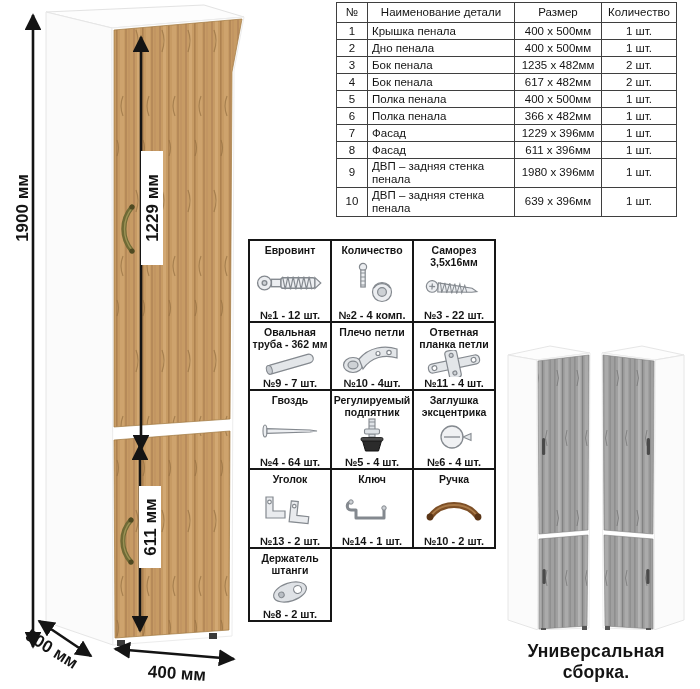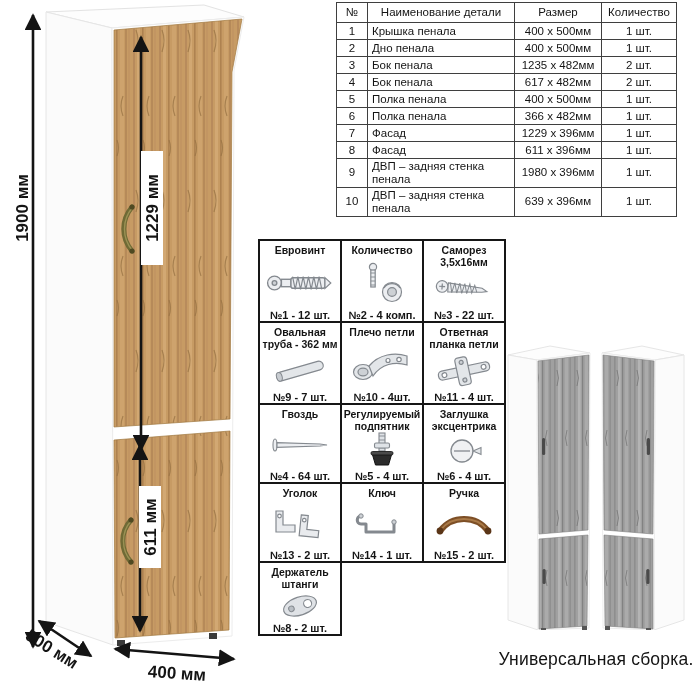--- a/index.html
+++ b/index.html
@@ -16,35 +16,35 @@
                font-size:11.5px;line-height:1.12;}
   #parts-table td,#parts-table th{border:1.5px solid #3f3f3f;padding:1px 4px;vertical-align:middle;}
   #parts-table th{font-weight:400;height:17px;text-align:center;}
   #parts-table td{height:14px;}
   .col-num{width:22px;text-align:center;}
   .col-name{width:138px;text-align:left;}
   .col-size{width:78px;text-align:center;}
   .col-qty{width:66px;text-align:center;}
 
   
-  #hw-grid{position:absolute;left:258px;top:239px;}
+  #hw-grid{position:absolute;left:248px;top:239px;}
   .hw-row{display:flex;}
   .hw-row + .hw-row{margin-top:-2px;}
   .hw-cell{width:84px;box-sizing:border-box;border:2px solid #161616;background:#fff;
            display:flex;flex-direction:column;align-items:center;}
   .hw-cell + .hw-cell{margin-left:-2px;}
-  .r1 .hw-cell{height:84px;} .r2 .hw-cell{height:84px;} .r3 .hw-cell{height:81px;}
+  .r1 .hw-cell{height:84px;} .r2 .hw-cell{height:70px;} .r3 .hw-cell{height:81px;}
   .r4 .hw-cell{height:81px;} .r5 .hw-cell{height:75px;}
   .hw-title{font-size:10.5px;font-weight:bold;text-align:center;line-height:1.15;padding:3px 1px 0;}
   .hw-icon{flex:1;display:flex;align-items:center;justify-content:center;width:100%;overflow:hidden;}
   .hw-count{font-size:11px;font-weight:bold;padding-bottom:0;white-space:nowrap;}
 
   
   #universal{position:absolute;left:492px;top:330px;width:208px;text-align:center;}
-  #universal-caption{margin-top:15px;font-size:17.5px;font-weight:normal;letter-spacing:.2px;}
+  #universal-caption{margin-top:7px;font-size:17.5px;font-weight:bold;letter-spacing:.2px;}
 </style>
 </head>
 <body>
 
 <svg id="cabinet-svg" width="260" height="689" viewBox="0 0 260 689">
   <defs>
     <pattern id="wd" patternUnits="userSpaceOnUse" width="26" height="160">
       <rect width="26" height="160" fill="#c79b64"></rect>
       <rect x="3" width="2" height="160" fill="#b5885a" opacity=".85"></rect>
       <rect x="7" width="3" height="160" fill="#d3aa75" opacity=".9"></rect>
@@ -349,21 +349,21 @@
     <div class="hw-cell">
       <div class="hw-title">Ручка</div>
       <div class="hw-icon">
         <svg width="64" height="28" viewBox="0 0 64 28">
           <path d="M8,21 C20,5 44,5 56,21" stroke="#7d4f26" stroke-width="6" fill="none" stroke-linecap="round"></path>
           <path d="M9,19.5 C20,5.5 44,5.5 55,19.5" stroke="#a97947" stroke-width="1.8" fill="none"></path>
           <circle cx="8" cy="21" r="3.4" fill="#5a3517"></circle>
           <circle cx="56" cy="21" r="3.4" fill="#5a3517"></circle>
         </svg>
       </div>
-      <div class="hw-count">№15 - 2 шт.</div>
+      <div class="hw-count">№10 - 2 шт.</div>
     </div>
   </div>
 
   <div class="hw-row r5">
     <div class="hw-cell">
       <div class="hw-title">Держатель штанги</div>
       <div class="hw-icon">
         <svg width="58" height="34" viewBox="0 0 58 34">
           <g transform="rotate(-18 29 17)">
             <ellipse cx="29" cy="17" rx="17" ry="9" fill="#dfe2e6" stroke="#84898f" stroke-width="1.2"></ellipse>

